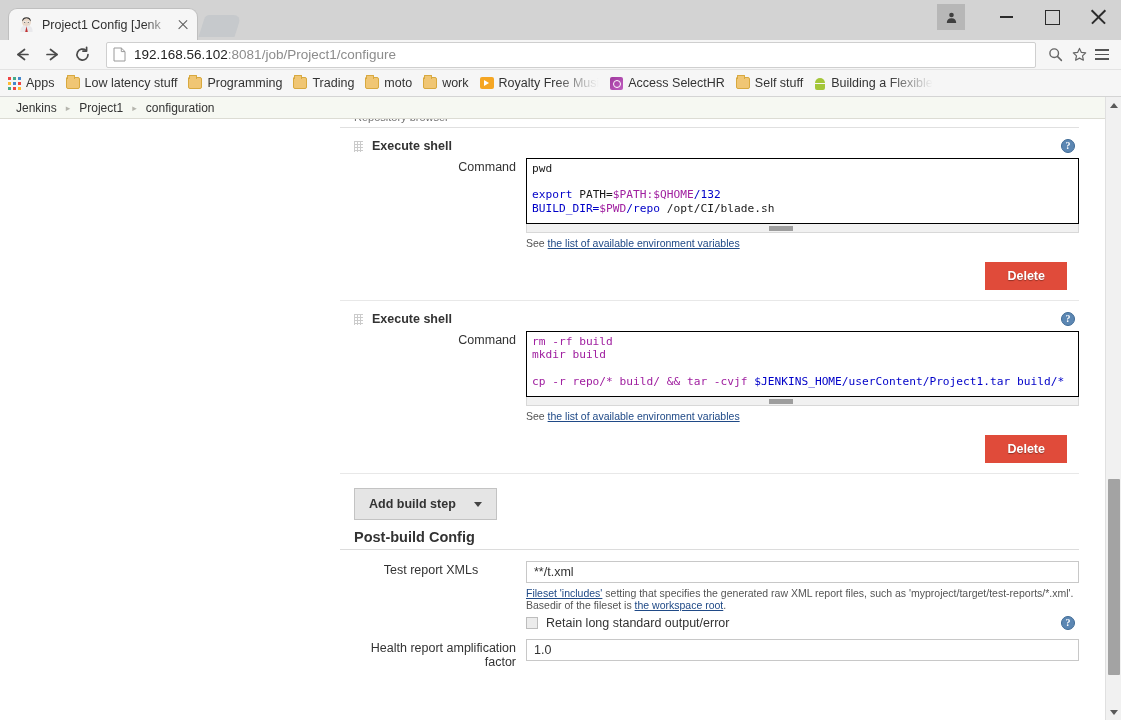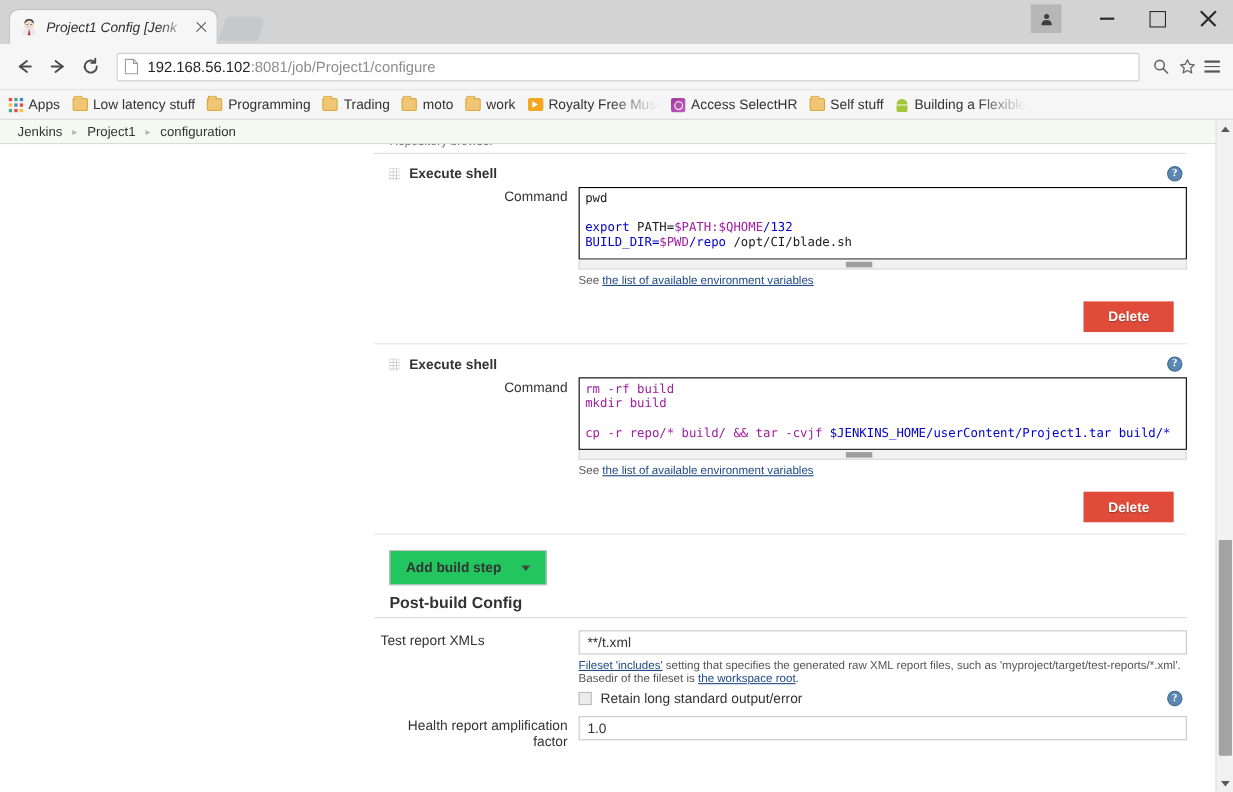--- a/index.html
+++ b/index.html
@@ -49,21 +49,20 @@
     position: relative;
   }
   .tab-title {
     font-size: 12.5px;
     color: #303030;
     white-space: nowrap;
     overflow: hidden;
     flex: 1 1 auto;
     -webkit-mask-image: linear-gradient(to right, #000 78%, transparent 99%);
     mask-image: linear-gradient(to right, #000 78%, transparent 99%);
-    font-style: italic;
   }
   .tab-close {
     width: 16px; height: 16px;
     flex: 0 0 16px;
     position: relative;
     margin-left: 2px;
   }
   .tab-close::before, .tab-close::after {
     content: ""; position: absolute;
     left: 2px; top: 7px; width: 12px; height: 1.4px;
@@ -107,21 +106,21 @@
   }
   .wctl-close::before, .wctl-close::after {
     content: ""; position: absolute;
     width: 19px; height: 1.5px; background: #2b2b2b;
   }
   .wctl-close::before { transform: rotate(45deg); }
   .wctl-close::after  { transform: rotate(-45deg); }
 
   
   #toolbar {
-    height: 42px;
+    height: 30px;
     background: #f6f6f6;
     display: flex;
     align-items: center;
     padding: 0 8px;
     border-bottom: 1px solid #e3e3e3;
   }
   .nav-btn {
     width: 28px; height: 28px;
     display: flex; align-items: center; justify-content: center;
     color: #5a5a5a;
@@ -417,21 +416,21 @@
     border: none;
     padding: 7px 22px;
     float: right;
     margin-top: 11px;
     margin-right: 12px;
     cursor: pointer;
     font-family: "Liberation Sans", sans-serif;
   }
 
   .gray-btn {
-    background: #22c55e;
+    background: #e5e5e5;
     border: 1px solid #c3c3c3;
     color: #333;
     font-size: 12.5px;
     font-weight: bold;
     padding: 8px 14px;
     display: inline-flex;
     align-items: center;
     gap: 18px;
     cursor: pointer;
     font-family: "Liberation Sans", sans-serif;
@@ -735,21 +734,21 @@
             <span class="caret-down"></span>
           </button>
         </div>
 
         <div class="section-title" style="padding-top:3px">Post-build Config</div>
 
         <div class="block noline">
           <div class="help-icon" style="top:11px">?</div>
 
           <div class="field-row">
-            <div class="field-label" style="text-align:left;padding-left:6px">Test report XMLs</div>
+            <div class="field-label" style="text-align:center;padding-left:6px">Test report XMLs</div>
             <div class="field-control">
               <input class="txt-input" type="text" value="**/t.xml" style="">
               <div class="hint">
                 <a href="#">Fileset 'includes'</a><span> setting that specifies the generated raw XML report files, such as 'myproject/target/test-reports/*.xml'.</span><br>
                 <span>Basedir of the fileset is </span><a href="#">the workspace root</a><span>.</span>
               </div>
               <div class="checkbox-row">
                 <span class="cbx"></span>
                 <span class="cbx-label">Retain long standard output/error</span>
                 <span class="help-icon" style="top:0">?</span>

